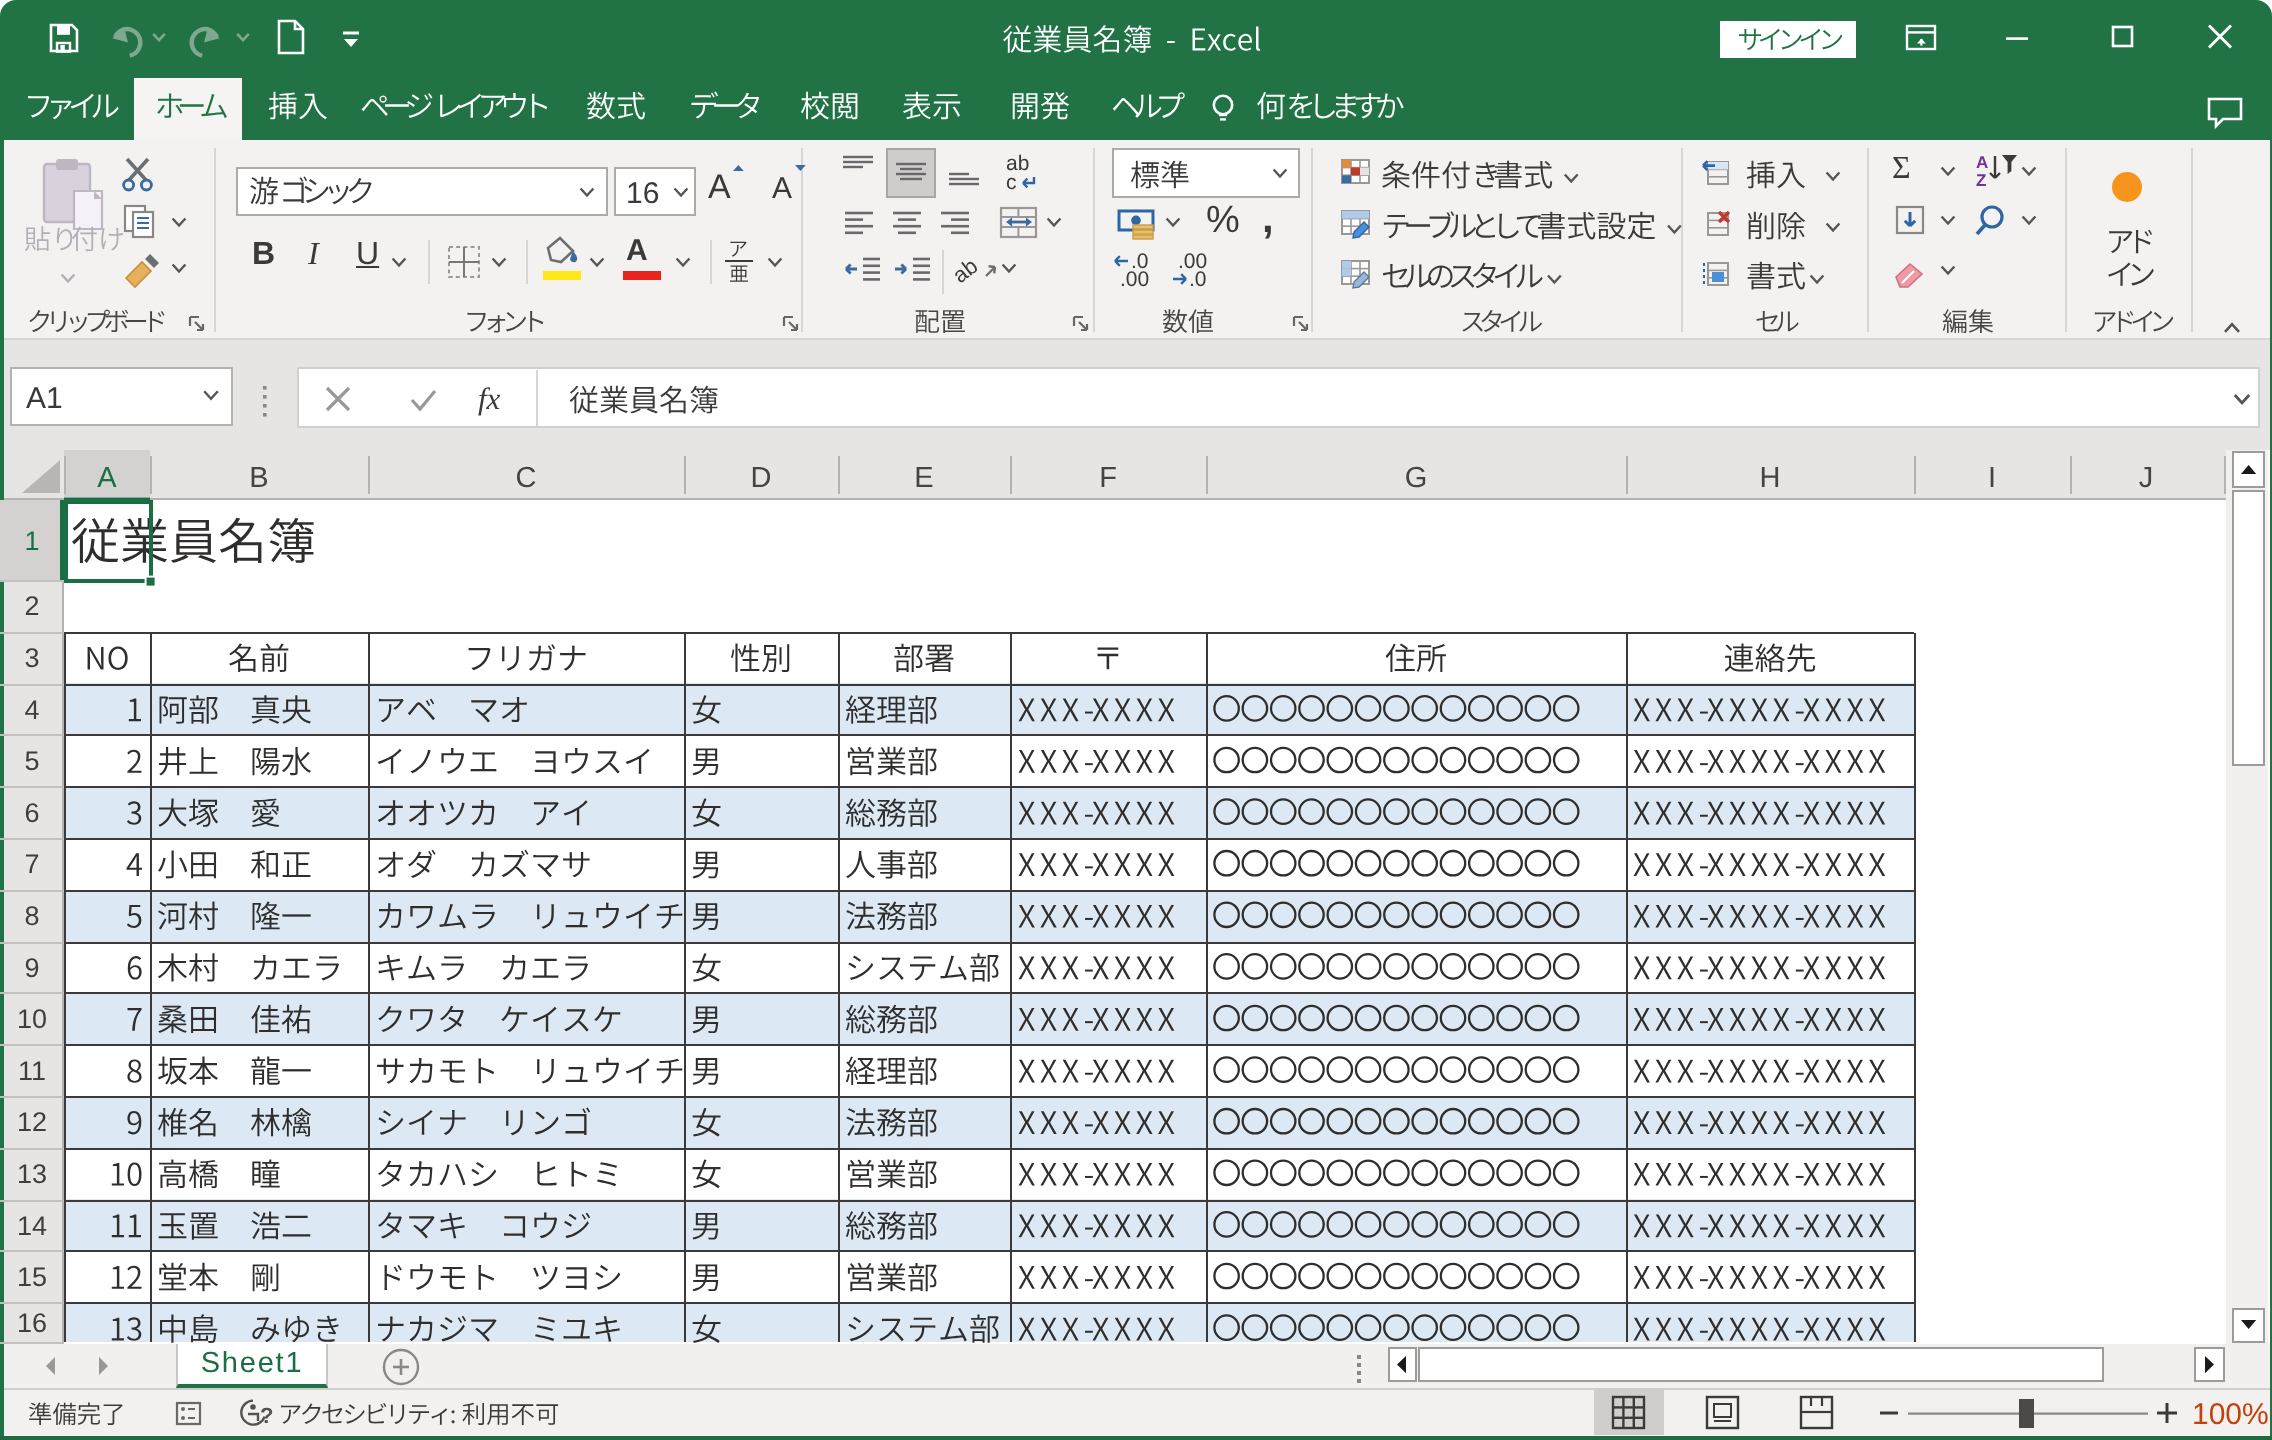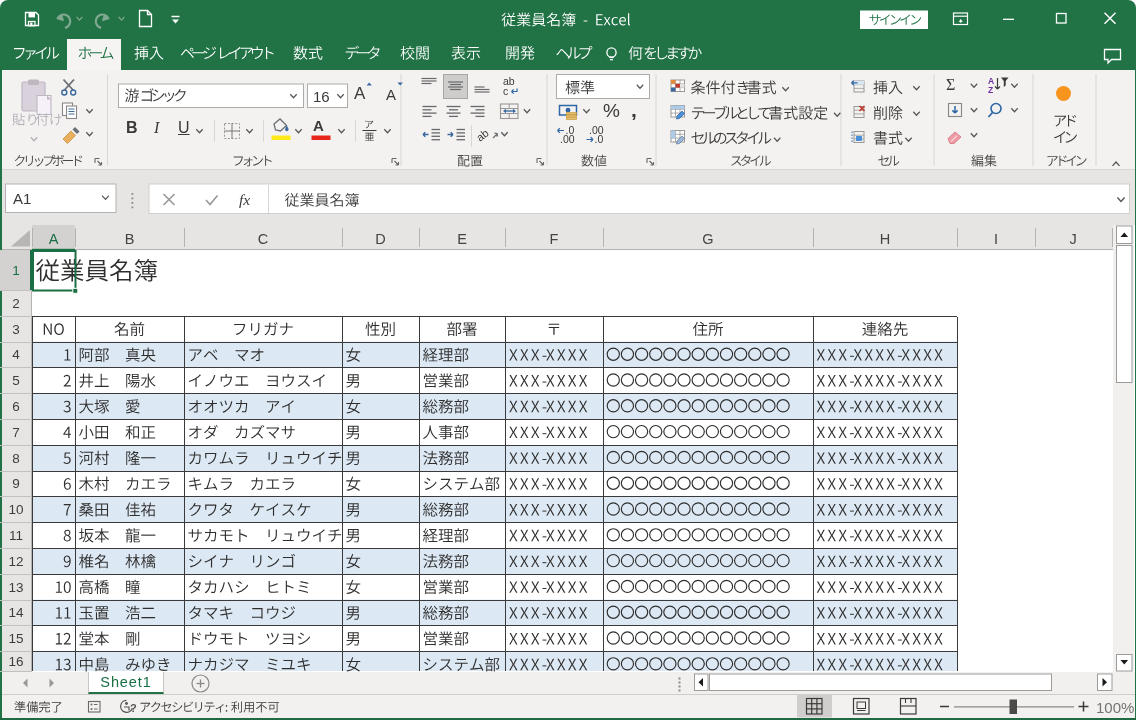--- a/index.html
+++ b/index.html
@@ -19,21 +19,21 @@
 <div style="position:absolute;left:0;top:225px;width:1113px;height:25px;background:#e6e5e4;border-bottom:1px solid #b5b3b1"></div>
 <div style="position:absolute;left:0;top:250px;width:1113px;height:422px;background:#ffffff"></div>
 <div style="position:absolute;left:0;top:250px;width:32px;height:422px;background:#e6e5e4;border-right:1px solid #b5b3b1"></div>
 <div style="position:absolute;left:1113px;top:225px;width:21px;height:447px;background:#f1f0ef"></div>
 <div style="position:absolute;left:0;top:672px;width:1136px;height:22px;background:#f1f0ef"></div>
 <div style="position:absolute;left:88px;top:672px;width:76px;height:22px;background:#ffffff;border-left:1px solid #c8c6c4;border-right:1px solid #c8c6c4;border-bottom:2.5px solid #217346;box-sizing:border-box"></div>
 <div style="position:absolute;left:126px;top:674px;width:0;display:flex;justify-content:center;font-size:14.5px;color:#1a6e43">
     <span style="letter-spacing:0.9px">Sheet1</span>
   </div>
 <div style="position:absolute;left:0;top:694px;width:1136px;height:24px;background:#f2f1f0;border-top:1px solid #d0cecd;box-sizing:border-box"></div>
-<div style="position:absolute;left:1096px;top:699px;font-size:15px;color:#737373">100%</div>
+<div style="position:absolute;left:1096px;top:699px;font-size:15px;color:#c2410c">100%</div>
 <div style="position:absolute;left:0;top:37px;width:1.5px;height:683px;background:#217346"></div>
 <div style="position:absolute;left:1134.5px;top:37px;width:1.5px;height:683px;background:#217346"></div>
 <div style="position:absolute;left:0;top:717.5px;width:1136px;height:2.5px;background:#1e6b41"></div>
 <svg width="1136" height="720" viewBox="0 0 1136 720" style="position:absolute;left:0;top:0">
     <defs>
       <path id="g0" d="M427 809 483 831Q503 801 524 764Q544 728 562 694Q579 659 589 632L529 604Q520 632 503 668Q486 703 466 740Q446 777 427 809ZM822 839 887 815Q863 762 836 706Q808 649 783 607L725 630Q741 658 760 695Q778 732 794 770Q811 808 822 839ZM368 608H943V544H368ZM652 339H915V276H652ZM454 253Q481 150 526 96Q571 43 634 24Q697 4 775 4Q781 4 799 4Q817 4 842 4Q866 4 892 4Q917 4 936 4Q956 5 966 5Q961 -3 956 -15Q951 -27 948 -38Q945 -50 943 -59H904H770Q701 -59 644 -47Q587 -35 541 -3Q495 29 461 86Q427 143 403 232ZM621 588H687V-21L621 7ZM417 412 484 407Q472 245 436 122Q400 0 322 -82Q317 -75 308 -66Q298 -58 288 -50Q277 -42 269 -37Q320 12 350 80Q380 147 396 231Q411 315 417 412ZM273 636 333 615Q299 555 254 496Q210 438 160 386Q110 335 61 296Q58 303 51 314Q44 325 36 336Q28 347 22 354Q69 389 115 434Q161 479 202 531Q243 583 273 636ZM248 838 309 814Q281 773 242 730Q202 686 158 647Q115 608 72 578Q68 585 61 594Q54 603 47 612Q40 621 34 627Q74 654 115 690Q156 725 191 764Q226 802 248 838ZM181 456 234 510 244 505V-82H181Z"></path>
       <path id="g1" d="M65 220H938V163H65ZM69 657H934V600H69ZM109 487H898V431H109ZM160 353H849V300H160ZM465 462H532V-79H465ZM372 839H436V630H372ZM563 839H627V633H563ZM441 198 495 172Q449 121 380 76Q312 30 235 -4Q158 -39 83 -61Q79 -52 71 -42Q63 -31 55 -21Q47 -11 39 -4Q113 14 190 44Q266 75 332 114Q398 154 441 198ZM555 200Q588 166 634 134Q679 102 734 76Q789 49 848 28Q906 8 962 -5Q955 -12 946 -22Q938 -33 930 -44Q922 -55 917 -64Q860 -48 802 -24Q744 1 689 32Q634 63 586 100Q538 137 503 177ZM795 826 863 806Q842 766 817 724Q792 682 770 652L715 671Q730 692 745 720Q760 747 773 775Q786 803 795 826ZM661 615 729 597Q711 564 692 532Q673 499 656 474L601 491Q616 518 634 553Q651 588 661 615ZM151 807 208 827Q235 794 260 752Q285 709 296 678L236 655Q225 686 201 729Q177 772 151 807ZM282 591 346 604Q363 579 380 548Q396 517 402 494L337 479Q330 502 315 534Q300 566 282 591Z"></path>
       <path id="g2" d="M259 743V633H746V743ZM192 798H816V577H192ZM216 341V264H788V341ZM216 216V139H788V216ZM216 464V389H788V464ZM149 516H856V87H149ZM339 86 402 45Q362 21 308 -3Q255 -27 198 -46Q142 -66 89 -79Q81 -69 66 -54Q52 -39 40 -30Q93 -17 150 2Q207 21 258 43Q308 65 339 86ZM588 38 645 82Q697 67 756 46Q814 26 868 6Q922 -15 960 -32L903 -80Q866 -63 812 -41Q758 -19 700 2Q641 23 588 38Z"></path>
       <path id="g3" d="M362 24H850V-38H362ZM330 738H699V677H330ZM379 841 454 827Q417 763 364 698Q312 633 243 572Q174 512 88 461Q83 469 74 478Q66 488 57 498Q48 507 40 512Q122 558 188 614Q254 669 302 728Q350 787 379 841ZM677 738H690L702 741L746 717Q701 605 628 511Q556 417 465 344Q374 270 274 216Q174 162 73 130Q70 139 64 150Q57 162 50 172Q42 183 35 190Q131 217 228 267Q325 317 412 386Q499 456 568 541Q637 626 677 725ZM207 567 256 609Q297 582 340 548Q383 514 420 479Q458 444 481 415L426 367Q405 397 368 432Q332 468 290 504Q247 539 207 567ZM818 342H886V-80H818ZM393 342H852V281H393V-78H326V288L380 342Z"></path>
       <path id="g4" d="M318 558H941V509H318ZM293 143H948V91H293ZM108 524 139 571Q168 561 199 546Q230 532 258 516Q285 501 303 488L271 436Q253 450 226 466Q198 482 168 498Q137 513 108 524ZM757 611 791 650Q822 638 858 620Q894 603 915 587L880 544Q859 560 824 579Q790 598 757 611ZM53 337 84 384Q113 375 145 362Q177 350 206 336Q236 323 255 310L224 256Q206 269 177 284Q148 299 116 313Q83 327 53 337ZM394 59 440 89Q474 67 506 37Q538 7 555 -19L506 -53Q491 -28 459 4Q427 35 394 59ZM414 310V244H844V310ZM414 414V351H844V414ZM356 457H903V202H356ZM86 -23Q112 9 144 53Q177 97 210 146Q243 196 272 242L315 200Q289 156 258 109Q227 62 196 17Q165 -28 136 -67ZM705 207H768V-13Q768 -37 762 -50Q755 -62 734 -69Q715 -76 681 -77Q647 -78 594 -78Q591 -66 585 -52Q579 -38 573 -27Q613 -28 645 -28Q677 -28 687 -27Q697 -26 701 -23Q705 -20 705 -12ZM591 611H653V223H591ZM174 752H480V700H174ZM553 752H951V700H553ZM202 839 263 822Q245 777 219 734Q193 690 164 652Q134 613 104 584Q98 589 88 596Q78 604 68 610Q57 617 49 621Q96 662 136 720Q177 777 202 839ZM578 839 641 824Q611 755 562 695Q514 635 461 595Q456 600 446 606Q435 613 424 620Q413 626 405 629Q460 667 506 722Q552 776 578 839ZM241 709 295 726Q315 699 334 667Q354 635 364 611L308 592Q298 616 280 649Q261 682 241 709ZM631 713 682 732Q706 708 729 676Q752 645 764 622L710 599Q699 623 676 656Q654 688 631 713Z"></path>

